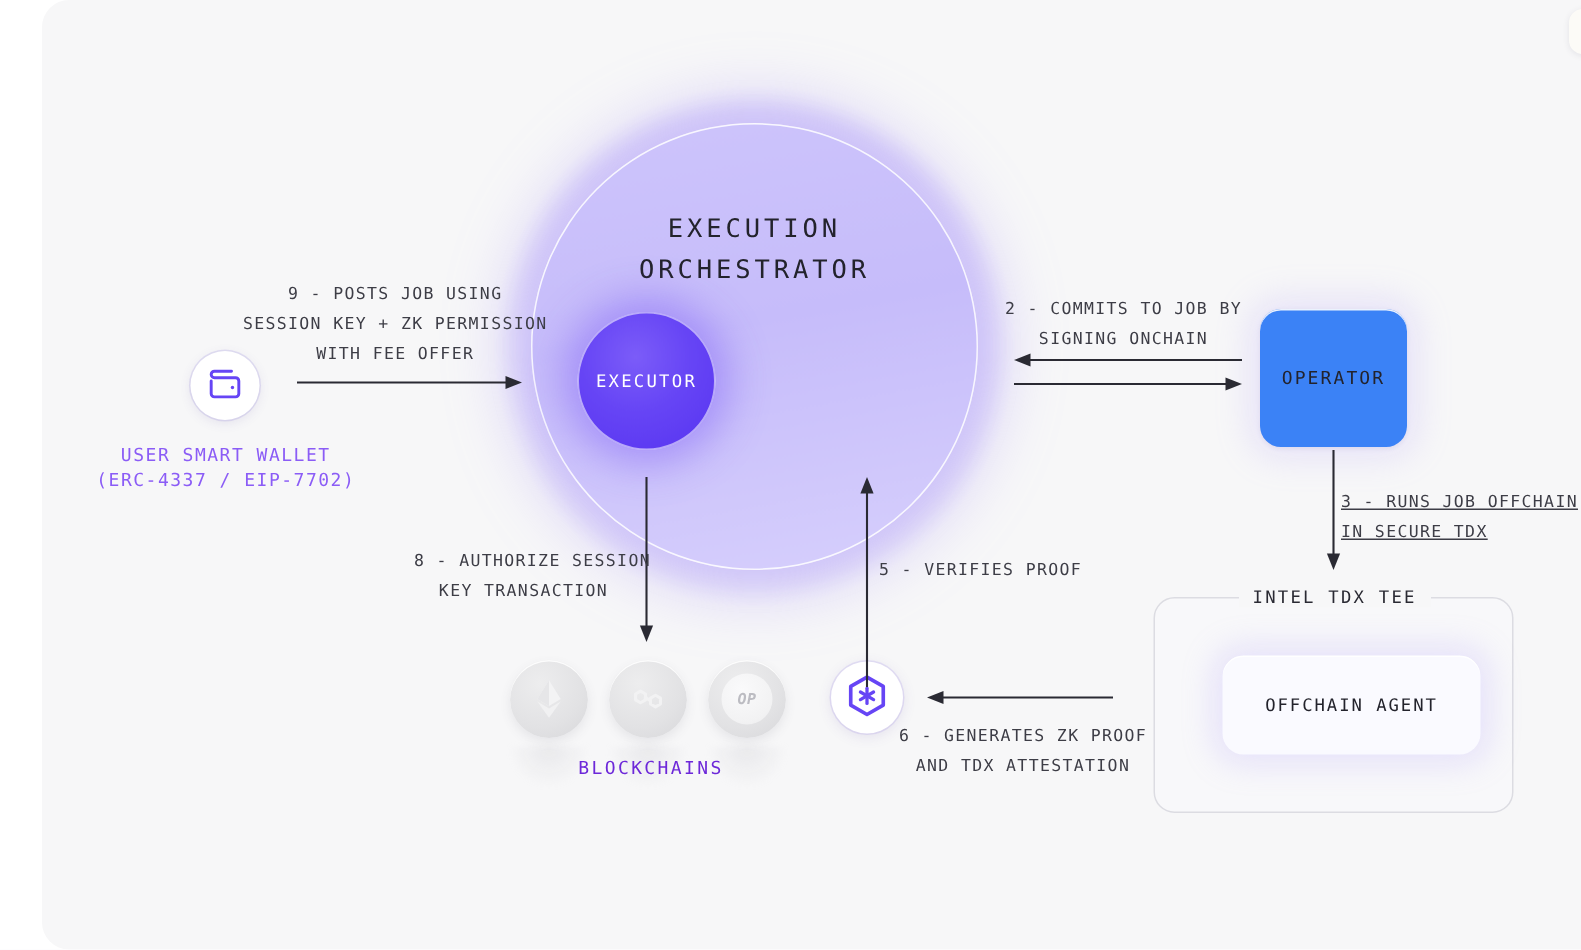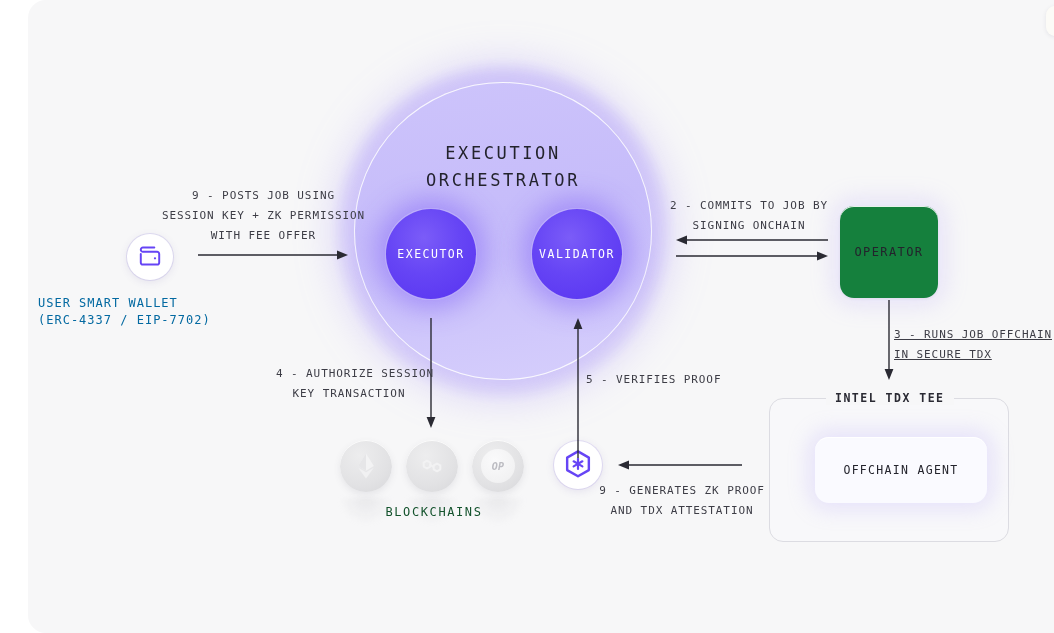--- a/index.html
+++ b/index.html
@@ -86,31 +86,31 @@
     position: absolute;
     left: 99px; top: 234px;
     width: 46px; height: 46px;
     border-radius: 50%;
     background: #ffffff;
     box-shadow: 0 2px 8px rgba(90,70,160,0.12), 0 0 0 1px rgba(220,216,240,0.8);
     display: flex; align-items: center; justify-content: center;
   }
   #wallet-caption {
     position: absolute; left: 10px; top: 295px; width: 225px;
-    font-size: 12px; letter-spacing: 1px;
-    color: #0369a1; line-height: 17px; white-space: pre-line;
+    text-align: center; font-size: 12px; letter-spacing: 1px;
+    color: #8b5cf6; line-height: 17px; white-space: pre-line;
   }
 
   
   #operator-box {
     position: absolute;
     left: 812px; top: 206px;
     width: 98px; height: 92px;
     border-radius: 14px;
-    background: #15803d;
+    background: #3b82f6;
     box-shadow: 0 0 22px 8px rgba(178,160,250,0.22),
                 inset 0 1px 0 rgba(255,255,255,0.9),
                 0 1px 3px rgba(60,50,110,0.08);
     display: flex; align-items: center; justify-content: center;
   }
   #operator-box span {
     font-size: 12px; letter-spacing: 1.4px; color: #23232c; white-space: pre;
   }
 
   
@@ -120,21 +120,21 @@
     width: 240px; height: 144px;
     border: 1.1px solid #dcdce2;
     border-radius: 14px;
     background: #f8f8fa;
   }
   #tee-title {
     position: absolute;
     left: 798px; top: 391px;
     padding: 0 9px;
     background: #f7f7f8;
-    font-size: 11.5px; letter-spacing: 1.5px; color: #2a2a33; white-space: pre; font-weight: bold;
+    font-size: 11.5px; letter-spacing: 1.5px; color: #2a2a33; white-space: pre;
   }
   #agent-box {
     position: absolute;
     left: 787px; top: 437px;
     width: 172px; height: 66px;
     border-radius: 14px;
     background: #fafaff;
     box-shadow: 0 0 20px 7px rgba(180,162,250,0.25),
                 inset 0 1px 0 rgba(255,255,255,0.9);
     display: flex; align-items: center; justify-content: center;
@@ -151,21 +151,21 @@
     background: radial-gradient(circle at 38% 30%, #ededee 0%, #e2e2e4 60%, #d7d7da 100%);
     box-shadow: 0 3px 7px rgba(80,80,95,0.10), inset 0 1px 0 rgba(255,255,255,0.85);
     display: flex; align-items: center; justify-content: center;
   }
   #chain-eth { left: 312px; top: 440px; }
   #chain-poly { left: 378px; top: 440px; }
   #chain-op  { left: 444px; top: 440px; }
   #blockchains-caption {
     position: absolute; left: 300px; top: 505px; width: 212px;
     text-align: center; font-size: 12px; letter-spacing: 1.6px;
-    color: #14532d; white-space: pre;
+    color: #6d28d9; white-space: pre;
   }
   .chain-reflect {
     position: absolute; width: 52px; height: 26px; border-radius: 50%/ 0 0 26px 26px;
     background: radial-gradient(ellipse at 50% 0%, rgba(200,200,206,0.30) 0%, rgba(200,200,206,0) 75%);
     filter: blur(2px);
   }
 
   
   #zk-badge {
     position: absolute;
@@ -205,23 +205,20 @@
   </div>
 
   <div id="orch-glow"></div>
   <div id="orch-circle"></div>
   <div id="orch-title">EXECUTION
 ORCHESTRATOR</div>
 
   <div class="inner-orb" id="orb-executor">
     <span>EXECUTOR</span>
   </div>
-  <div class="inner-orb" id="orb-validator">
-    <span>VALIDATOR</span>
-  </div>
 
   <div id="wallet-badge">
     <svg width="26" height="26" viewBox="0 0 24 24" fill="none" stroke="#6645f5" stroke-width="1.8" stroke-linecap="round" stroke-linejoin="round">
       <path d="M3.5 9.2V17a2 2 0 0 0 2 2h13a2 2 0 0 0 2-2V9.2a2 2 0 0 0-2-2h-13a2 2 0 0 1 0-4h10.5"></path>
       <circle cx="16.6" cy="13.2" r="1.05" fill="#6645f5" stroke="none"></circle>
     </svg>
   </div>
   <div id="wallet-caption">USER SMART WALLET
 (ERC-4337 / EIP-7702)</div>
 
@@ -259,21 +256,21 @@
   <div id="tee-box"></div>
   <div id="tee-title">INTEL TDX TEE</div>
   <div id="agent-box">
     <span>OFFCHAIN AGENT</span>
   </div>
 
   <svg class="arrow" style="left:590px; top:458px;" width="124" height="14" viewBox="0 0 124 14">
     <line x1="10" y1="7" x2="124" y2="7" stroke="#2a2a33" stroke-width="1.4"></line>
     <polygon points="0,7 11,2.6 11,11.4" fill="#2a2a33"></polygon>
   </svg>
-  <div class="lbl" style="left:568px; top:481px; width:172px;">9 - GENERATES ZK PROOF
+  <div class="lbl" style="left:568px; top:481px; width:172px;">6 - GENERATES ZK PROOF
 AND TDX ATTESTATION</div>
 
   <div id="zk-badge">
     <svg width="28" height="30" viewBox="0 0 24 26">
       <path d="M12 1.2 21.4 6.6v10.8L12 22.8 2.6 17.4V6.6Z" fill="none" stroke="#6645f5" stroke-width="2.1" stroke-linejoin="round"></path>
       <g stroke="#6645f5" stroke-width="1.9" stroke-linecap="round">
         <line x1="12" y1="7.6" x2="12" y2="16.4"></line>
         <line x1="8.2" y1="9.8" x2="15.8" y2="14.2"></line>
         <line x1="15.8" y1="9.8" x2="8.2" y2="14.2"></line>
       </g>
@@ -283,21 +280,21 @@
   <svg class="arrow" style="left:543px; top:318px;" width="14" height="140" viewBox="0 0 14 140">
     <line x1="7" y1="140" x2="7" y2="10" stroke="#2a2a33" stroke-width="1.4"></line>
     <polygon points="7,0 2.6,11 11.4,11" fill="#2a2a33"></polygon>
   </svg>
   <div class="lbl" style="left:558px; top:370px; width:126px;">5 - VERIFIES PROOF</div>
 
   <svg class="arrow" style="left:396px; top:318px;" width="14" height="110" viewBox="0 0 14 110">
     <line x1="7" y1="0" x2="7" y2="100" stroke="#2a2a33" stroke-width="1.4"></line>
     <polygon points="7,110 2.6,99 11.4,99" fill="#2a2a33"></polygon>
   </svg>
-  <div class="lbl" style="left:248px; top:364px; width:146px;">4 - AUTHORIZE SESSION
+  <div class="lbl" style="left:248px; top:364px; width:146px;">8 - AUTHORIZE SESSION
 KEY TRANSACTION</div>
 
   <div class="chain-reflect" style="left:312px; top:498px;"></div>
   <div class="chain-reflect" style="left:378px; top:498px;"></div>
   <div class="chain-reflect" style="left:444px; top:498px;"></div>
 
   <div class="chain-icon" id="chain-eth">
     <svg width="22" height="26" viewBox="0 0 20 30">
       <polygon points="10,0.5 19,15 10,20.4 1,15" fill="#f3f3f4"></polygon>
       <polygon points="10,0.5 10,20.4 1,15" fill="#e6e6e8"></polygon>

